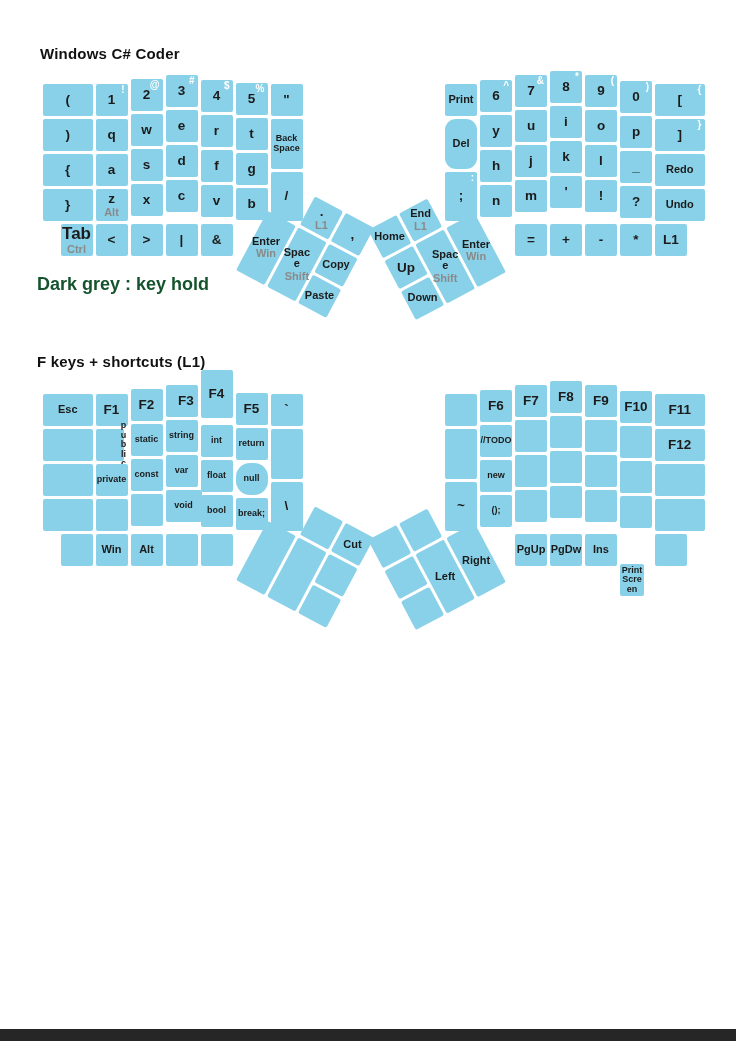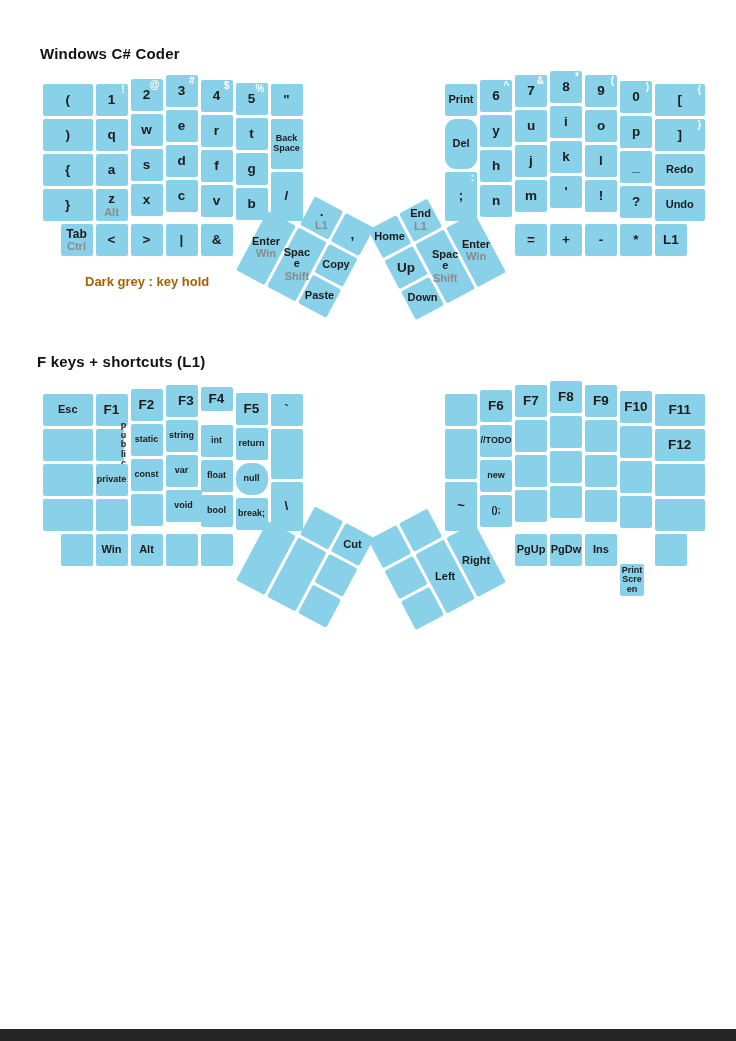--- a/index.html
+++ b/index.html
@@ -1,26 +1,26 @@
 <!DOCTYPE html>
 <html style="--key: #89d1e8; --bg: #ffffff; --bar: #262626;"><head>
 <meta charset="utf-8">
 <style>
   html,body{margin:0;padding:0;background:#ffffff;}
   .canvas{position:relative;width:736px;height:1041px;background:var(--bg,#fff);
           font-family:"Liberation Sans",sans-serif;overflow:hidden;}
   .title{position:absolute;font-size:15px;font-weight:bold;color:#111;letter-spacing:.2px;}
-  .note{position:absolute;font-size:13px;font-weight:bold;color:#a16207;margin-left:48px;}
+  .note{position:absolute;font-size:18px;font-weight:bold;color:#14532d;}
   .key{position:absolute;background:var(--key,#89d1e8);border-radius:2px;box-sizing:border-box;}
   .lbl{width:100%;height:100%;display:flex;flex-direction:column;align-items:center;
        justify-content:center;line-height:1.05;text-align:center;}
   .main{font-weight:bold;color:#1b1b1b;font-size:11px;white-space:pre-line;word-break:break-word;}
   .main.glyph{font-size:13.5px;}
   .main.sm{font-size:9px;}
-  .main.big{font-size:12px;}
+  .main.big{font-size:17px;}
   .hold{font-weight:bold;color:#8a8a8a;font-size:11px;line-height:1.1;}
   .shift{position:absolute;top:0px;right:3px;font-weight:bold;color:#fff;font-size:10px;}
   .thumb{position:absolute;transform-origin:0 0;}
   .bottom-bar{position:absolute;left:0;bottom:0;width:100%;height:12px;background:var(--bar,#262626);}
 </style>
 </head>
 <body>
 
 <div class="canvas" id="canvas">
   <div class="title" style="left:40px;top:45px">Windows C# Coder</div>
@@ -445,21 +445,21 @@
     <div class="key" style="left: 130.5px; top: 389px; width: 32px; height: 32px;">
       <div class="lbl">
         <span class="main glyph">F2</span>
       </div>
     </div>
     <div class="key" style="left: 165.5px; top: 385px; width: 32px; height: 32px; padding-left: 9px;">
       <div class="lbl">
         <span class="main glyph">F3</span>
       </div>
     </div>
-    <div class="key" style="left: 200.5px; top: 387px; width: 32px; height: 24px;">
+    <div class="key" style="left: 200.5px; top: 370px; width: 32px; height: 48px;">
       <div class="lbl">
         <span class="main glyph">F4</span>
       </div>
     </div>
     <div class="key" style="left: 235.5px; top: 393px; width: 32px; height: 32px;">
       <div class="lbl">
         <span class="main glyph">F5</span>
       </div>
     </div>
     <div class="key" style="left: 270.5px; top: 394px; width: 32px; height: 32px;">

